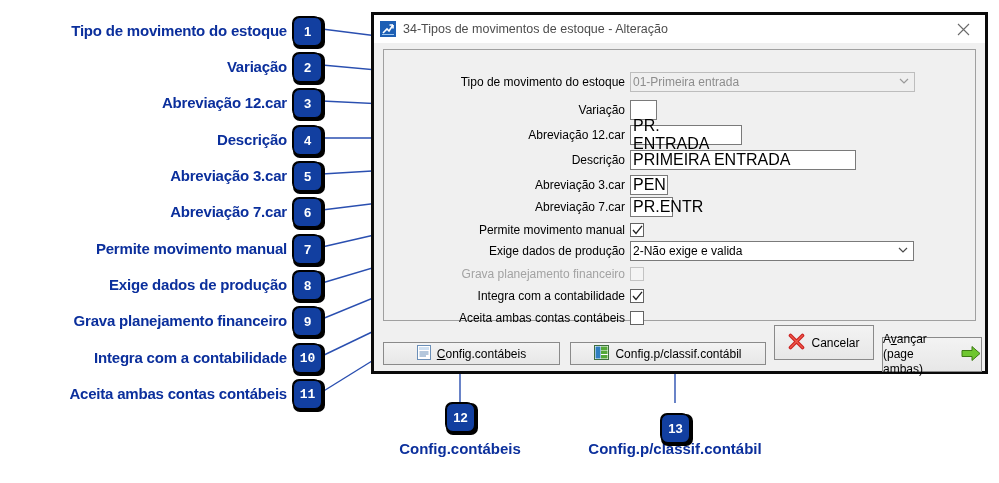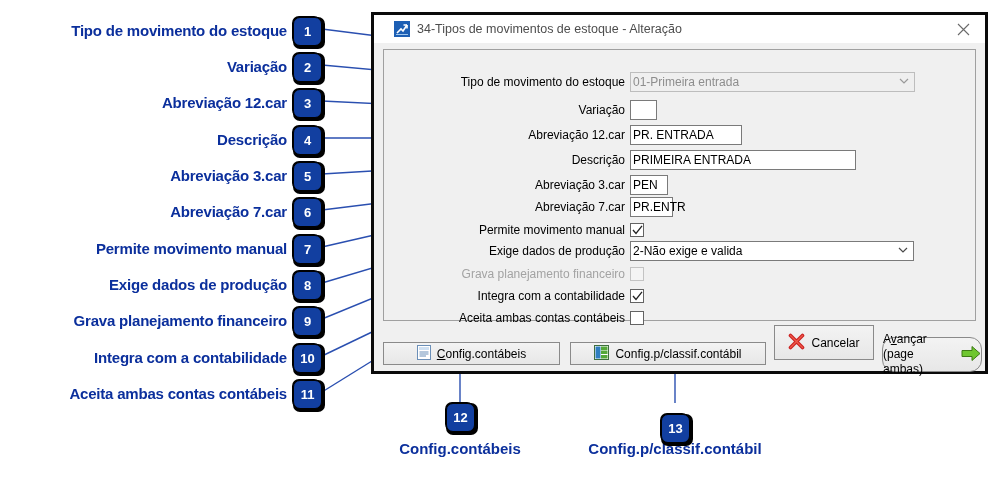--- a/index.html
+++ b/index.html
@@ -46,21 +46,21 @@
     font-weight: bold;
     font-size: 13px;
     display: flex;
     align-items: center;
     justify-content: center;
     box-shadow: 3px 3px 0 0 #000000, -1px -1px 0 0 #000000,
                 0 3px 0 0 #000, 3px 0 0 0 #000;
     border: 1px solid #000;
     z-index: 5;
   }
-  .badge-wide { border-radius: 7px; }
+  .badge-wide { border-radius: 7px; font-family: Liberation Mono, monospace; }
 
   
   #leaders {
     position: absolute;
     left: 0; top: 0;
     width: 999px;
     height: 483px;
     pointer-events: none;
     z-index: 1;
   }
@@ -86,21 +86,21 @@
     border: 3px solid #0a0a0a;
     box-sizing: border-box;
     z-index: 3;
   }
   #titlebar {
     position: relative;
     height: 28px;
     background: #ffffff;
     display: flex;
     align-items: center;
-    padding-left: 20px;
+    padding-left: 6px;
     box-sizing: border-box;
   }
   #titlebar .win-icon {
     width: 16px; height: 16px;
     background: #1d5fb4;
     position: relative;
     flex: 0 0 16px;
     margin-right: 7px;
     border-radius: 1px;
   }
@@ -151,21 +151,21 @@
     color: #000000;
     white-space: nowrap;
     box-sizing: border-box;
   }
   .f-label.disabled { color: #a3a3a3; }
 
   .txt {
     height: 20px;
     border: 1px solid #7a7a7a;
     background: #ffffff;
-    font-size: 12px;
+    font-size: 16px;
     color: #000;
     padding: 0 2px;
     box-sizing: border-box;
     display: flex;
     align-items: center;
     font-family: "Liberation Sans", sans-serif;
   }
   .combo {
     height: 20px;
     border: 1px solid #7a7a7a;
@@ -211,21 +211,20 @@
     font-size: 12px;
     color: #000;
     cursor: pointer;
     gap: 6px;
   }
   .btn .blabel { white-space: nowrap; }
   .acc { text-decoration: underline; }
   .btn-2line {
     flex-direction: row;
     gap: 8px;
-    border-radius: 12px;
   }
   .twoline {
     display: flex;
     flex-direction: column;
     line-height: 15px;
     text-align: left;
   }
 </style>
 </head>
 <body>

